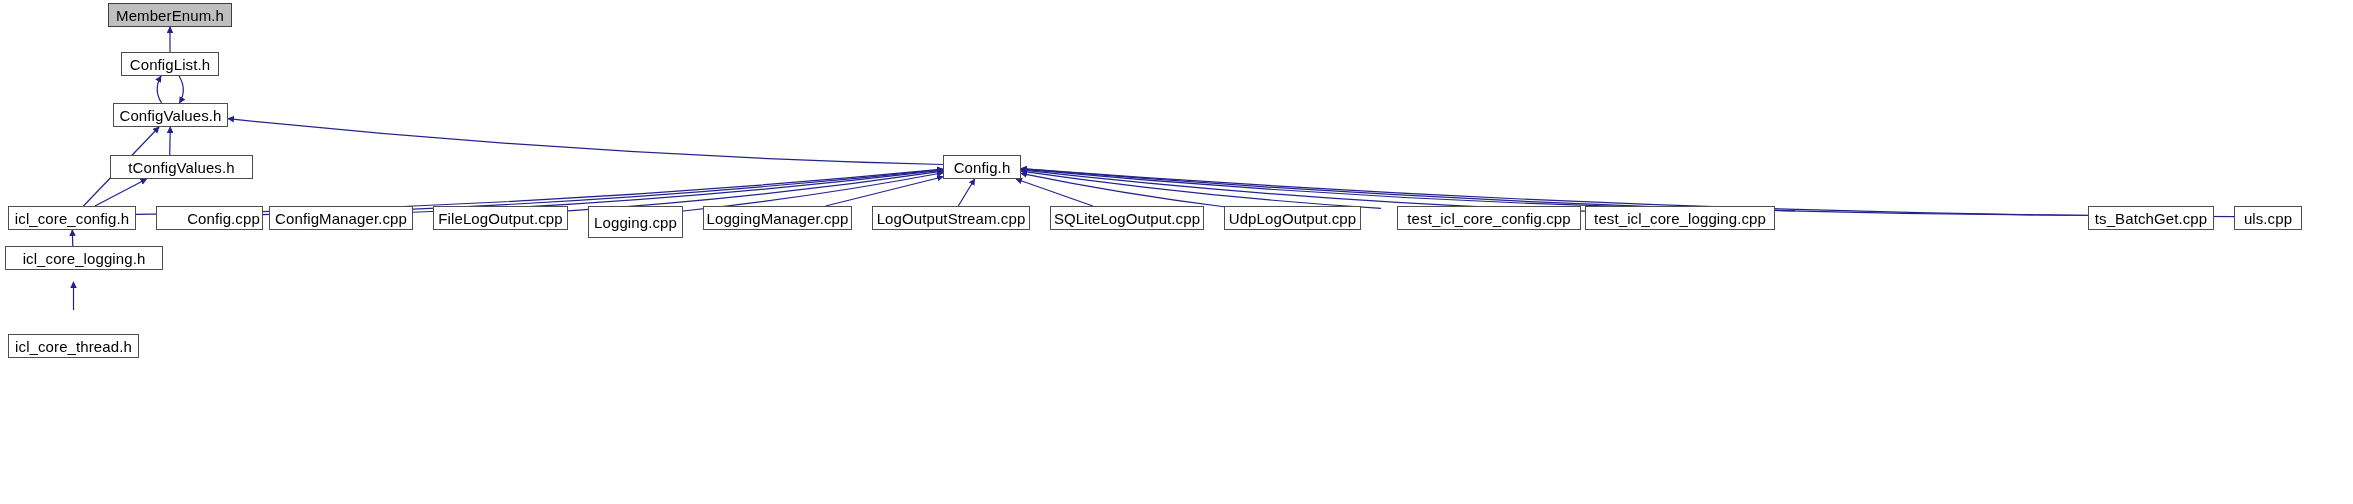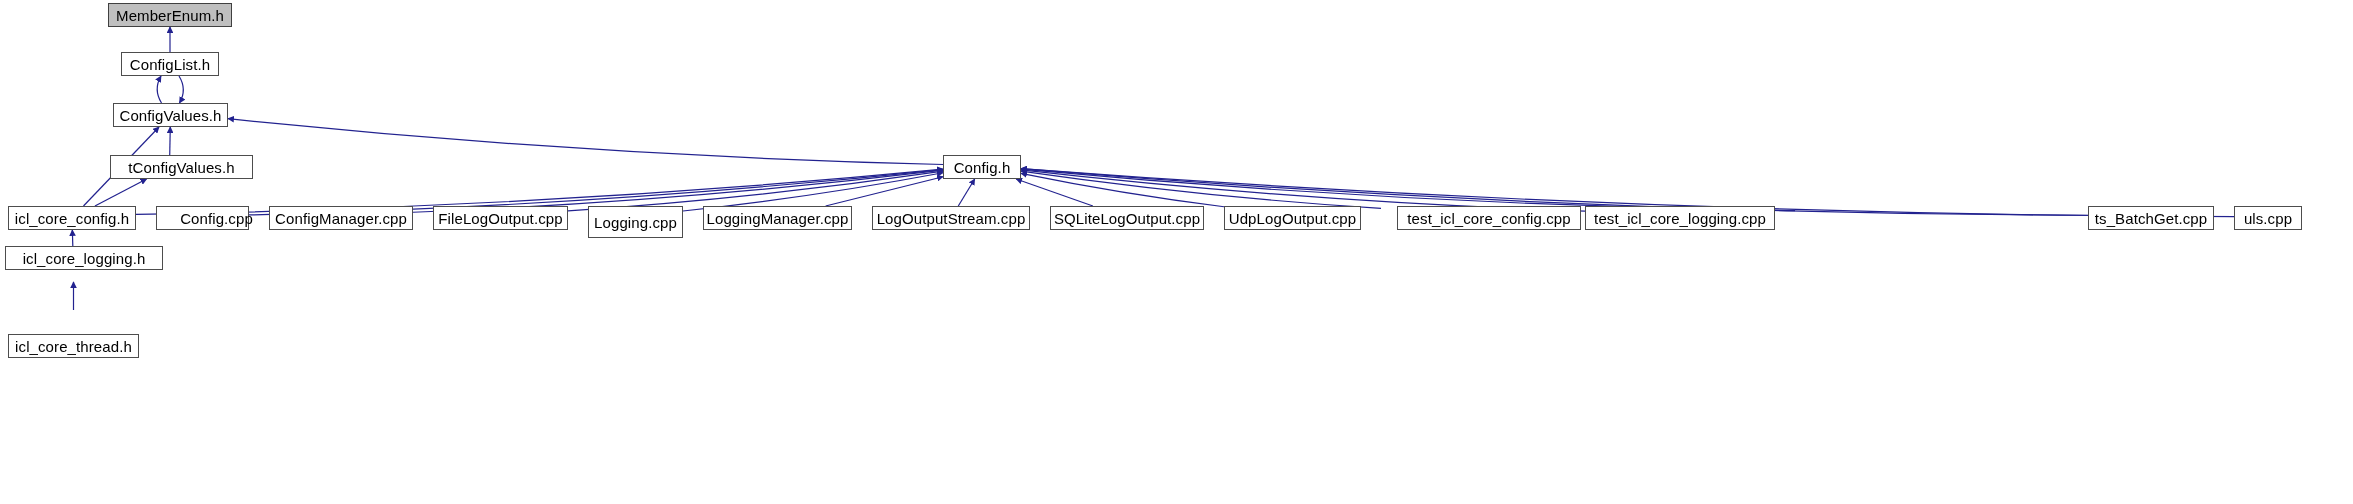--- a/index.html
+++ b/index.html
@@ -96,21 +96,21 @@
     </div>
     <div class="node thick" style="left: 110px; top: 155px; width: 143px; height: 24px;">
       <span class="node-label">tConfigValues.h</span>
     </div>
     <div class="node thick" style="left: 943px; top: 155px; width: 78px; height: 24px;">
       <span class="node-label">Config.h</span>
     </div>
     <div class="node thick" style="left: 8px; top: 206px; width: 128px; height: 24px;">
       <span class="node-label">icl_core_config.h</span>
     </div>
-    <div class="node thick" style="left: 156px; top: 206px; width: 93px; height: 24px; padding-left: 28px;">
+    <div class="node thick" style="left: 156px; top: 206px; width: 107px; height: 24px; padding-left: 28px;">
       <span class="node-label">Config.cpp</span>
     </div>
     <div class="node thick" style="left: 269px; top: 206px; width: 144px; height: 24px;">
       <span class="node-label">ConfigManager.cpp</span>
     </div>
     <div class="node thick" style="left: 433px; top: 206px; width: 135px; height: 24px;">
       <span class="node-label">FileLogOutput.cpp</span>
     </div>
     <div class="node thick" style="left: 588px; top: 206px; width: 95px; height: 32px;">
       <span class="node-label">Logging.cpp</span>

